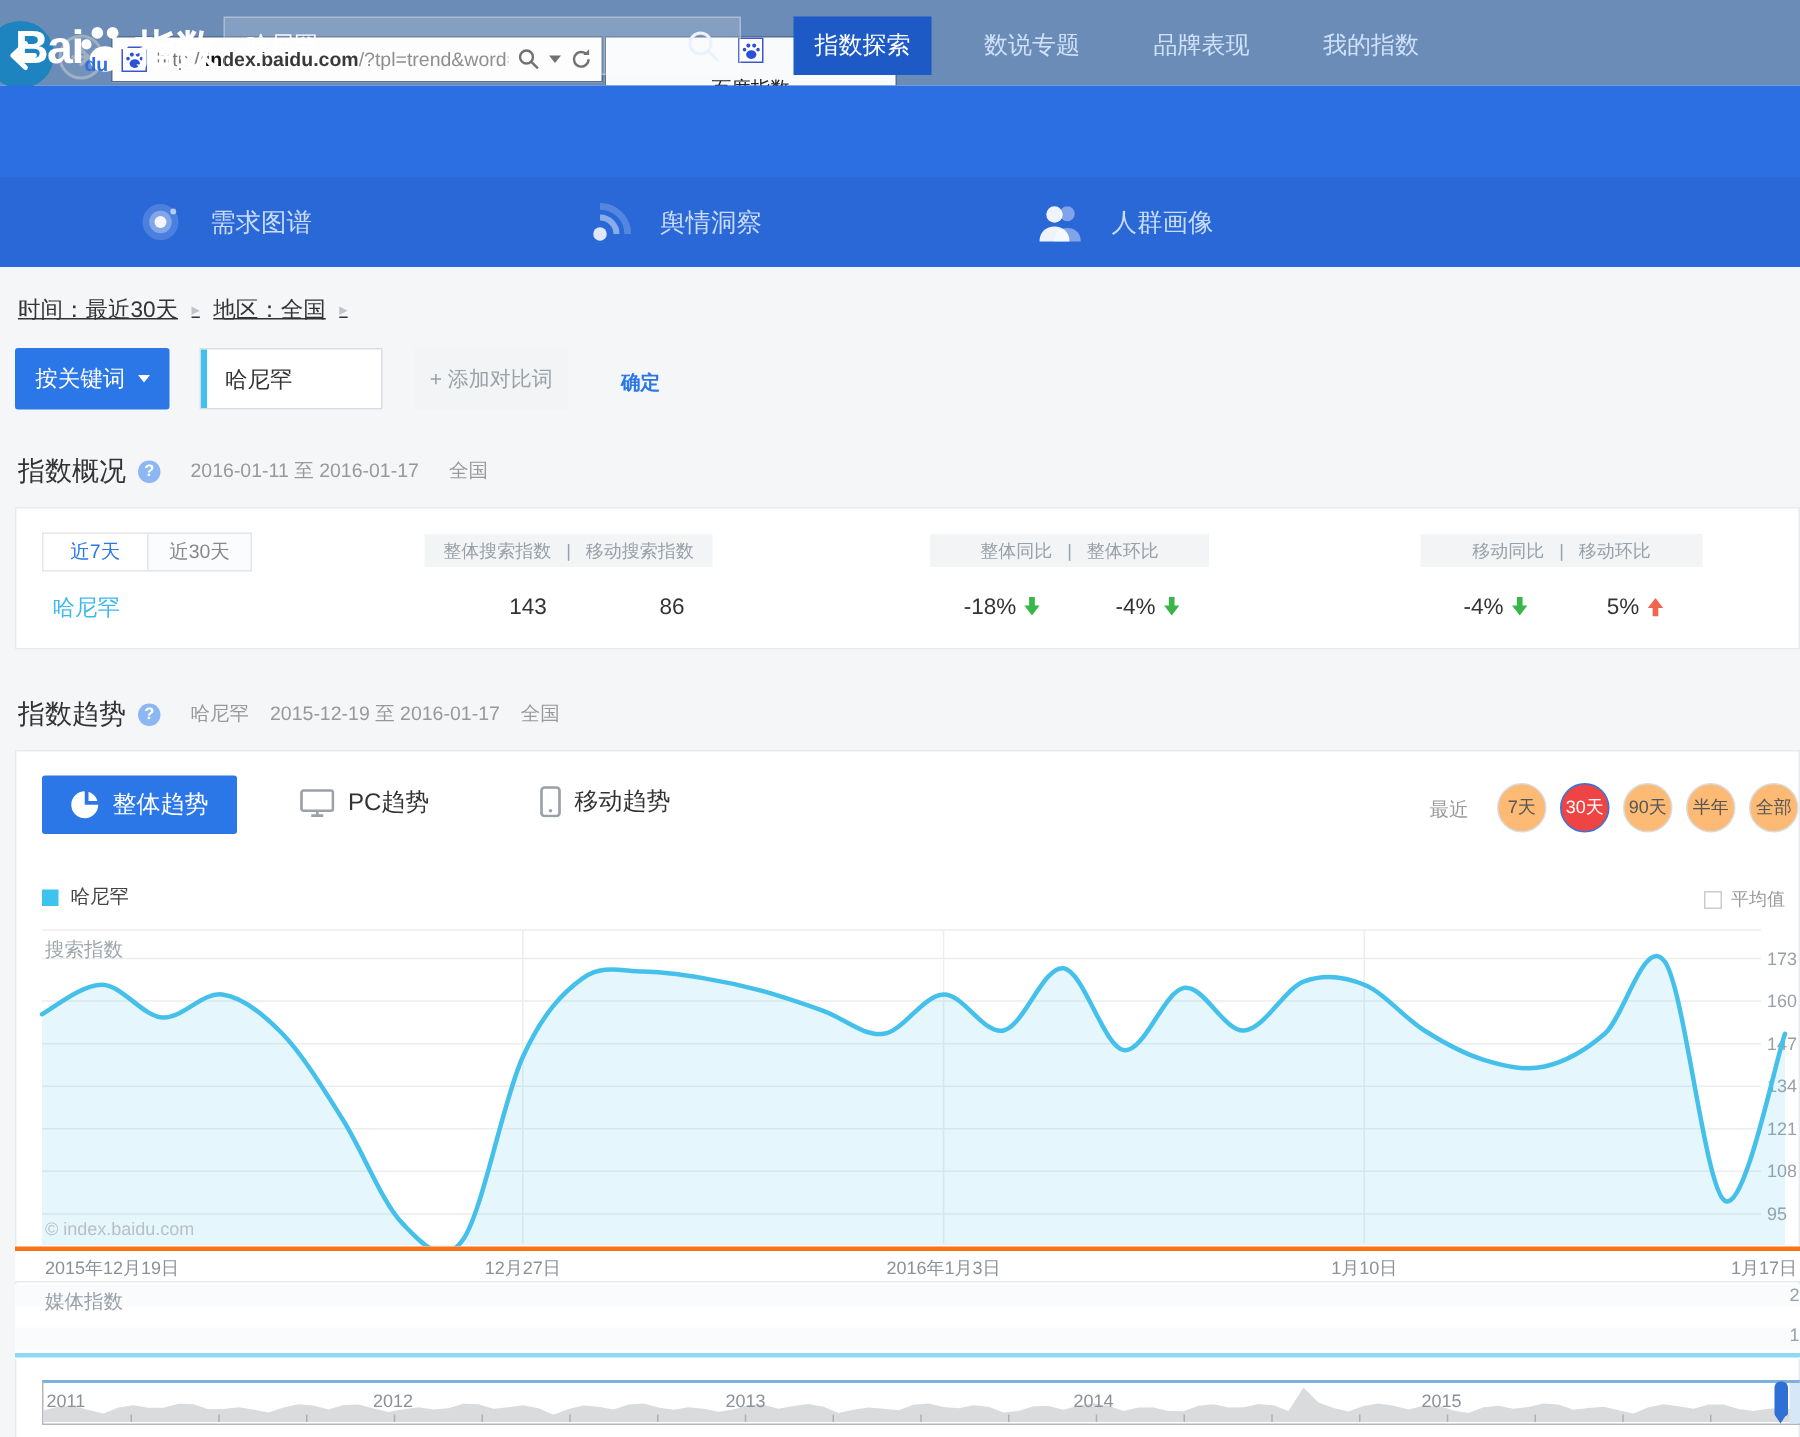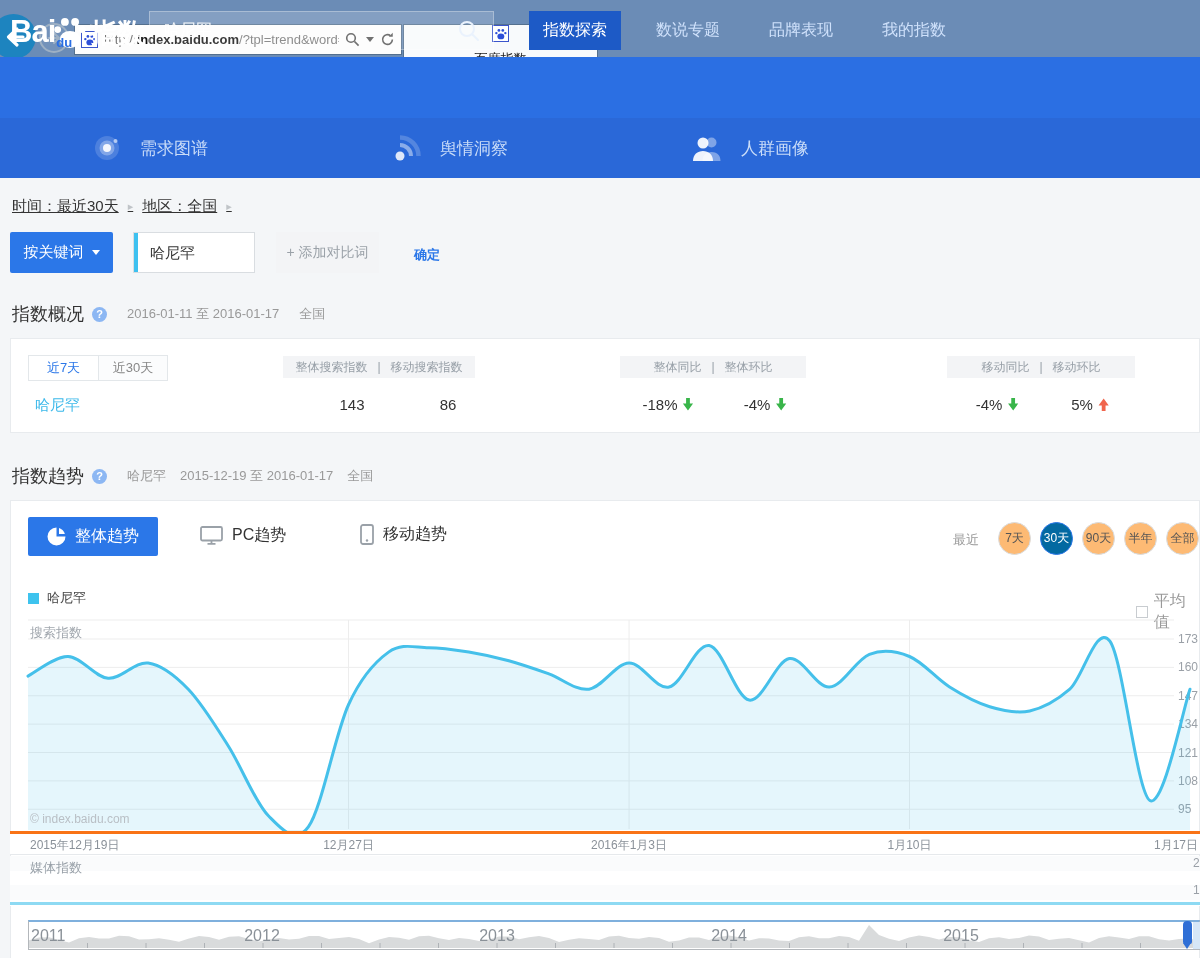--- a/index.html
+++ b/index.html
@@ -80,43 +80,43 @@
           display:flex;align-items:center;gap:5px;}
   
   #tab-overall{left:28px;top:517px;width:130px;height:39px;background:#2b77e8;color:#ffffff;font-size:16px;
                display:flex;align-items:center;justify-content:center;gap:9px;border-radius:2px;}
   #tab-pc{left:200px;top:525px;display:flex;align-items:center;gap:9px;font-size:16px;color:#333;}
   #tab-mobile{left:360px;top:524px;display:flex;align-items:center;gap:9px;font-size:16px;color:#333;}
   #recent-label{left:953px;top:531px;font-size:13px;color:#999;}
   .range-btn{position:absolute;top:522px;width:33px;height:33px;border-radius:50%;border:1px solid #d8dce0;
              box-sizing:border-box;background:#fdba74;color:#555;font-size:12px;
              display:flex;align-items:center;justify-content:center;}
-  .range-btn.active{background:#0369a1;border-color:#2b77e8;color:#fff;}
+  .range-btn.active{background:#ef4444;border-color:#2b77e8;color:#fff;}
   #rb0{left:998px;} #rb1{left:1040px;} #rb2{left:1082px;} #rb3{left:1124px;} #rb4{left:1166px;}
   #legend{left:28px;top:589px;display:flex;align-items:center;gap:8px;font-size:13px;color:#444;}
   .legend-sq{width:11px;height:11px;background:#3ec3ee;}
-  #avg{left:1136px;top:591px;display:flex;align-items:center;gap:6px;font-size:16px;color:#999;}
+  #avg{left:1136px;top:591px;display:flex;align-items:center;gap:6px;font-size:12px;color:#999;}
   .checkbox{width:12px;height:12px;border:1px solid #c8ccd0;background:#fff;box-sizing:border-box;}
   
   #search-chart-svg{left:0;top:618px;}
   #axis-title{left:30px;top:624px;font-size:13px;color:#a0a6ad;}
   #watermark{left:30px;top:812px;font-size:12px;color:#b9bfc5;}
   #date-row{left:10px;top:831px;width:1190px;height:24px;background:#fff;border-top:3px solid #f97316;
             border-bottom:1px solid #e6e9ec;box-sizing:border-box;}
   .x-label{position:absolute;top:0;line-height:22px;font-size:12px;color:#8a9199;white-space:nowrap;}
   
   #media-sec{left:10px;top:856px;width:1190px;height:50px;background:#fff;overflow:hidden;}
   .media-stripe{position:absolute;left:0;width:1190px;height:15px;background:#fafbfc;}
   #media-label{position:absolute;left:20px;top:3px;font-size:13px;color:#98a0a8;}
   .media-yt{position:absolute;left:1183px;font-size:12px;color:#9aa0a7;}
   #media-line{position:absolute;left:0;width:1190px;height:3px;background:#8edaf3;}
   
   #scrubber{left:28px;top:920px;width:1172px;height:30px;background:#fff;border:1px solid #b3b7bb;
             border-top:2px solid #7fb0dd;box-sizing:border-box;}
-  .scrub-year{position:absolute;top:5px;font-size:16px;color:#8a9198;}
+  .scrub-year{position:absolute;top:5px;font-size:12px;color:#8a9198;}
   #scrub-handle{left:1183px;top:921px;width:9px;height:23px;background:#2f6fd6;border-radius:4px 4px 2px 2px;}
   #scrub-handle::after{content:"";position:absolute;left:0;top:22px;width:0;height:0;
                        border:4.5px solid transparent;border-top:6px solid #2f6fd6;}
   #scrub-selection{left:1193px;top:922px;width:7px;height:27px;background:#d6e7f7;}
 </style>
 </head>
 <body>
 
 <div id="chrome" class="abs"></div>
 

